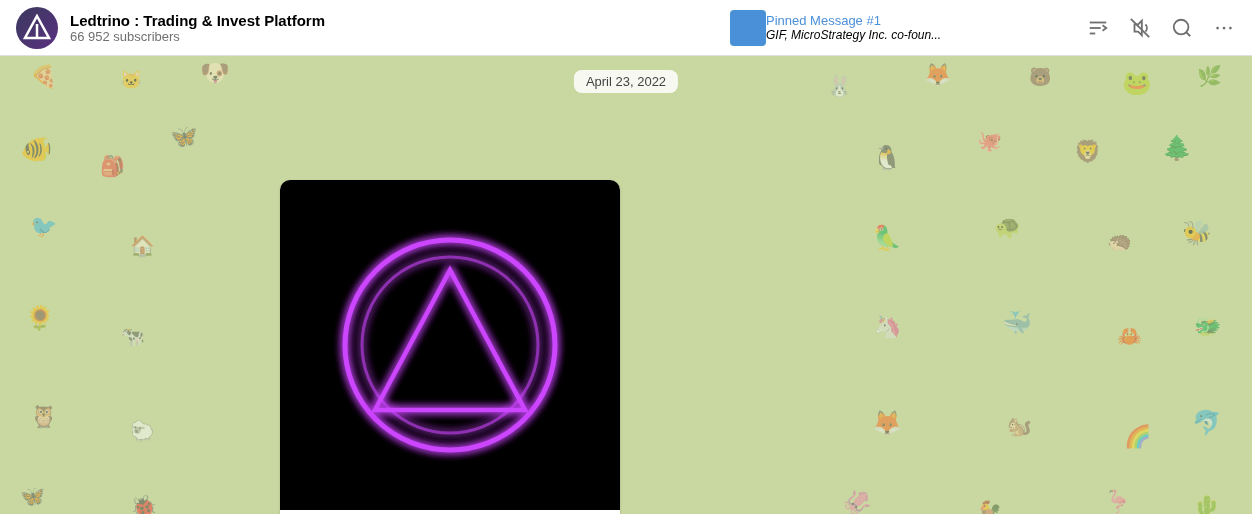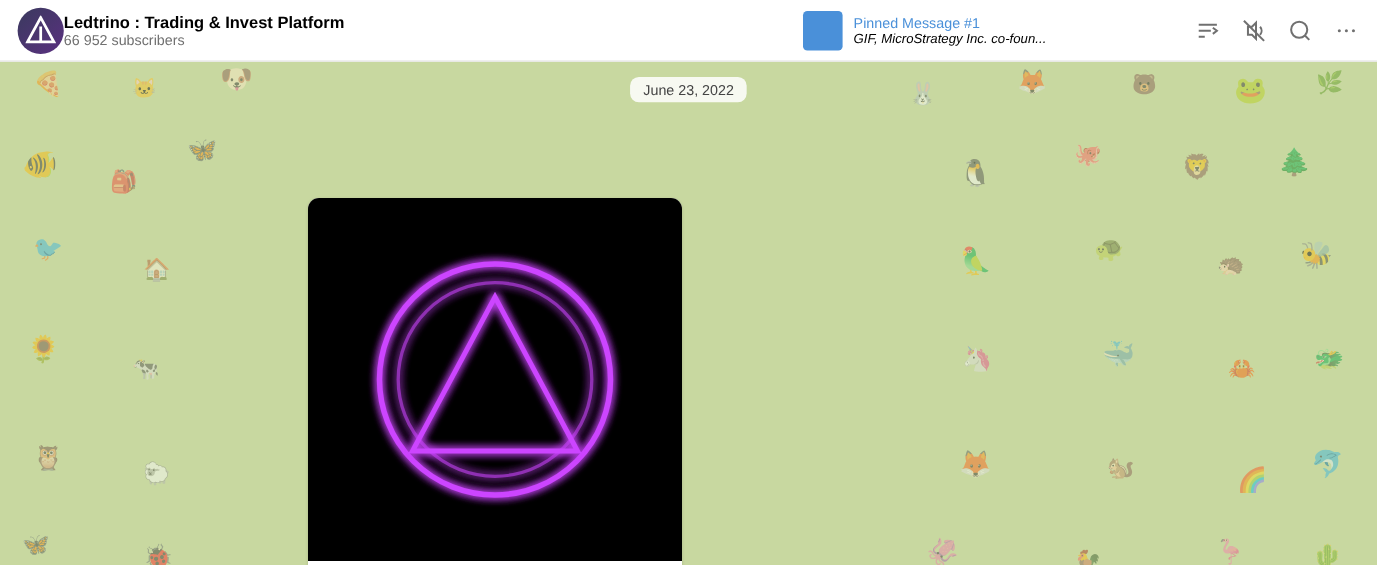--- a/index.html
+++ b/index.html
@@ -12,20 +12,21 @@
       height: 56px;
       background: #fff;
       border-bottom: 1px solid #e0e0e0;
       padding: 0 16px;
       position: relative;
       z-index: 10;
     }
     .header-left {
       display: flex;
       align-items: center;
+      gap: 12px;
       flex: 1;
     }
     .channel-avatar {
       width: 42px;
       height: 42px;
       border-radius: 50%;
       background: linear-gradient(135deg, #3a3a5e, #5a3080);
       display: flex;
       align-items: center;
       justify-content: center;
@@ -34,21 +35,20 @@
       font-weight: bold;
       flex-shrink: 0;
     }
     .channel-info { display: flex; flex-direction: column; }
     .channel-name { font-size: 15px; font-weight: 600; color: #000; }
     .channel-subscribers { font-size: 13px; color: #707070; }
 
     .header-pinned {
       display: flex;
       align-items: center;
-      gap: 10px;
       flex: 1;
       max-width: 340px;
       cursor: pointer;
     }
     .pinned-thumbnail {
       width: 36px;
       height: 36px;
       background: #4a90d9;
       border-radius: 4px;
       flex-shrink: 0;
@@ -254,21 +254,21 @@
     <div class="doodle" style="top:355px;right:30px;font-size:24px;">🐬</div>
     <div class="doodle" style="top:430px;left:20px;font-size:20px;">🦋</div>
     <div class="doodle" style="top:440px;left:130px;font-size:22px;">🐞</div>
     <div class="doodle" style="top:435px;right:380px;font-size:24px;">🦑</div>
     <div class="doodle" style="top:445px;right:250px;font-size:20px;">🐓</div>
     <div class="doodle" style="top:435px;right:120px;font-size:22px;">🦩</div>
     <div class="doodle" style="top:440px;right:30px;font-size:24px;">🌵</div>
   </div>
 
   <div class="date-bubble">
-    <div class="date-label">June 23, 2022</div>
+    <div class="date-label">April 23, 2022</div>
   </div>
 
   <div class="message-card">
     <div class="message-image">
 
       <svg class="neon-svg" viewBox="0 0 240 240" xmlns="http://www.w3.org/2000/svg">
         <defs>
           <filter id="glow" x="-50%" y="-50%" width="200%" height="200%">
             <feGaussianBlur stdDeviation="4" result="coloredBlur"></feGaussianBlur>
             <feMerge>

